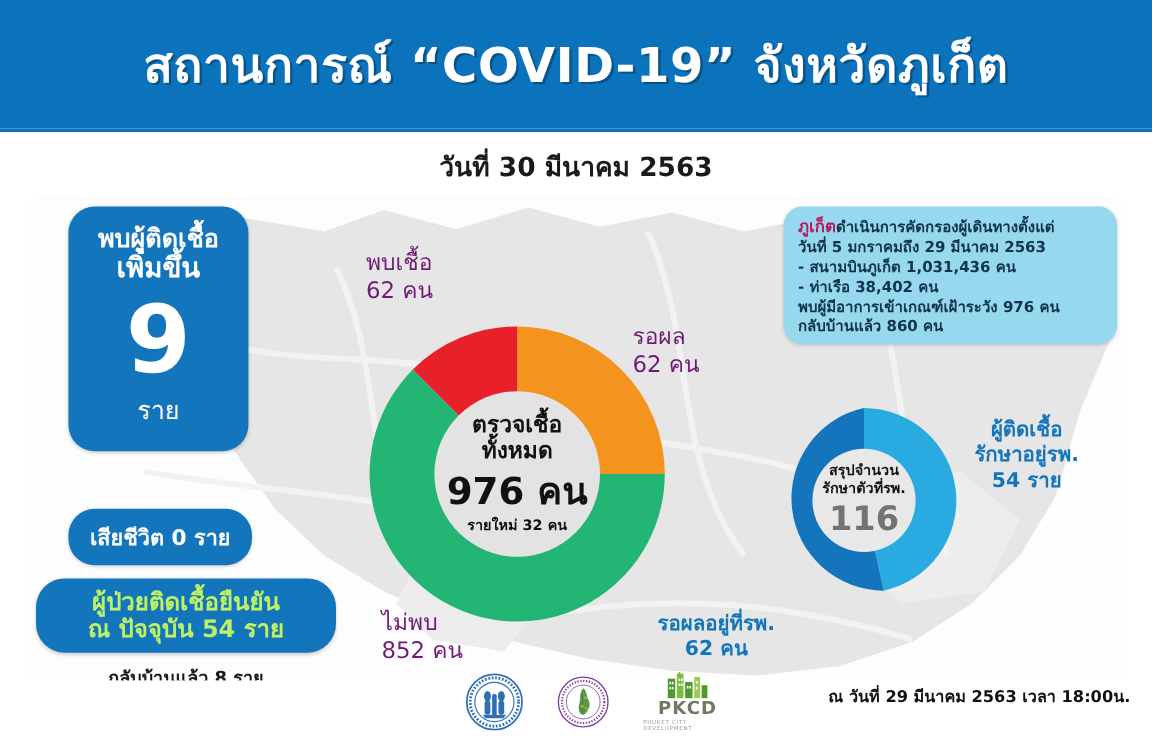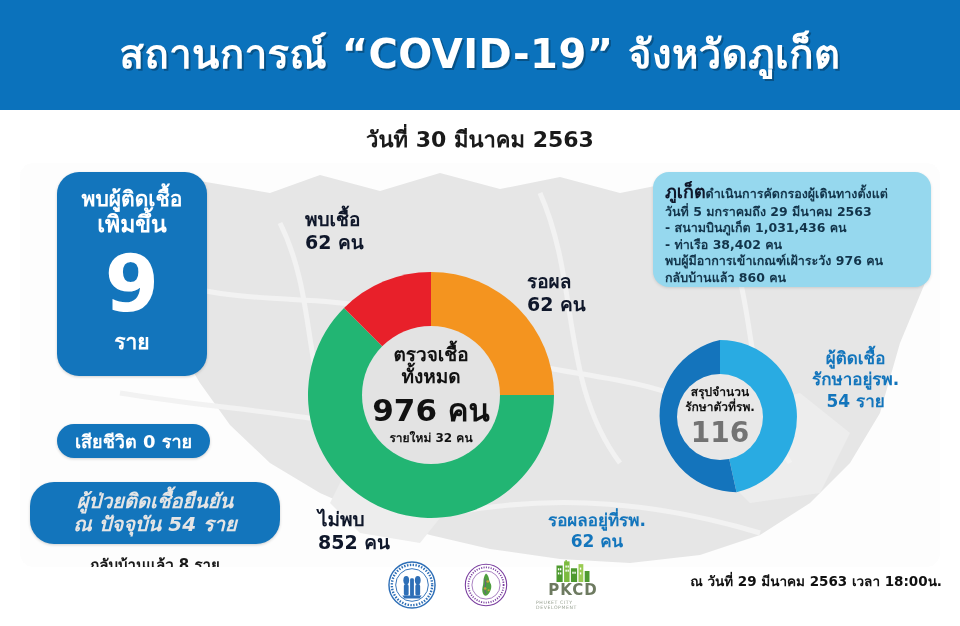--- a/index.html
+++ b/index.html
@@ -54,70 +54,70 @@
     width:150px; height:204px;
     background:#1375BC;
     border-radius:22px;
     display:flex; flex-direction:column; align-items:center;
     padding-top:16px;
     box-shadow:0 1px 3px rgba(0,0,0,0.18);
   }
   .pill-main .l1 { color:#fff; font-size:21px; font-weight:bold; line-height:1.12; }
   .pill-main .l2 { color:#fff; font-size:23px; font-weight:bold; line-height:1.12; }
   .pill-main .big { color:#fff; font-size:78px; font-weight:bold; line-height:1.0; margin-top:8px; }
-  .pill-main .unit { color:#fff; font-size:21px; font-weight:bold; margin-top:2px; }
+  .pill-main .unit { color:#fff; font-size:21px; font-weight:normal; margin-top:2px; }
 
   .pill-death {
     position:absolute; left:57px; top:424px;
-    width:153px; height:34px;
+    width:153px; height:47px;
     background:#1375BC; border-radius:22px;
     display:flex; align-items:center; justify-content:center;
     color:#fff; font-size:18px; font-weight:bold;
     box-shadow:0 1px 3px rgba(0,0,0,0.18);
   }
 
   .pill-confirm {
     position:absolute; left:30px; top:482px;
     width:250px; height:62px;
     background:#1375BC; border-radius:24px;
     display:flex; flex-direction:column; align-items:center; justify-content:center;
     box-shadow:0 1px 3px rgba(0,0,0,0.18);
   }
-  .pill-confirm span { color:#e5e5e5; font-size:20px; font-weight:bold; line-height:1.15; white-space:nowrap;font-style:italic;}
+  .pill-confirm span { color:#bef264; font-size:20px; font-weight:bold; line-height:1.15; white-space:nowrap;}
 
   .home-note {
     position:absolute; left:30px; top:553px; width:250px;
     text-align:center; font-size:15px; font-weight:bold; color:#1a1a1a;
   }
 
   
   .info-box {
     position:absolute; left:653px; top:172px;
     width:278px; height:115px;
     background:#96D8EE;
     border-radius:16px;
     padding:8px 10px 6px 12px;
     box-shadow:0 1px 3px rgba(0,0,0,0.12);
   }
   .info-box .ln { font-size:12.5px; color:#12344a; font-weight:bold; line-height:1.32; white-space:nowrap; }
-  .info-box .ln b.hl { font-size:18px; color:#0f172a; }
+  .info-box .ln b.hl { font-size:14px; color:#be185d; }
 
   
   .donut-main { position:absolute; left:302px; top:266px; width:258px; height:258px; }
   .donut-main .hole-txt {
     position:absolute; left:0; top:0; width:258px; height:258px;
     display:flex; flex-direction:column; align-items:center; justify-content:center;
     pointer-events:none;
   }
   .hole-txt .t1 { font-size:19px; font-weight:bold; color:#111; line-height:1.18; }
   .hole-txt .t2 { font-size:19px; font-weight:bold; color:#111; line-height:1.18; }
   .hole-txt .t3 { font-size:31px; font-weight:bold; color:#111; line-height:1.2; margin-top:4px; }
   .hole-txt .t4 { font-size:12px; font-weight:bold; color:#111; margin-top:-1px; }
 
-  .lbl { position:absolute; font-size:19px; font-weight:bold; color:#0f172a; line-height:1.2; }
+  .lbl { position:absolute; font-size:19px; font-weight:normal; color:#701a75; line-height:1.2; }
   .lbl-found   { left:305px; top:208px; text-align:left; }
   .lbl-pending { left:527px; top:270px; text-align:left; }
   .lbl-notfound{ left:318px; top:508px; text-align:left; }
 
   
   .donut-blue { position:absolute; left:639px; top:336px; width:162px; height:162px; }
   .donut-blue .hole-txt2 {
     position:absolute; left:0; top:0; width:162px; height:162px;
     display:flex; flex-direction:column; align-items:center; justify-content:center;
     pointer-events:none;

